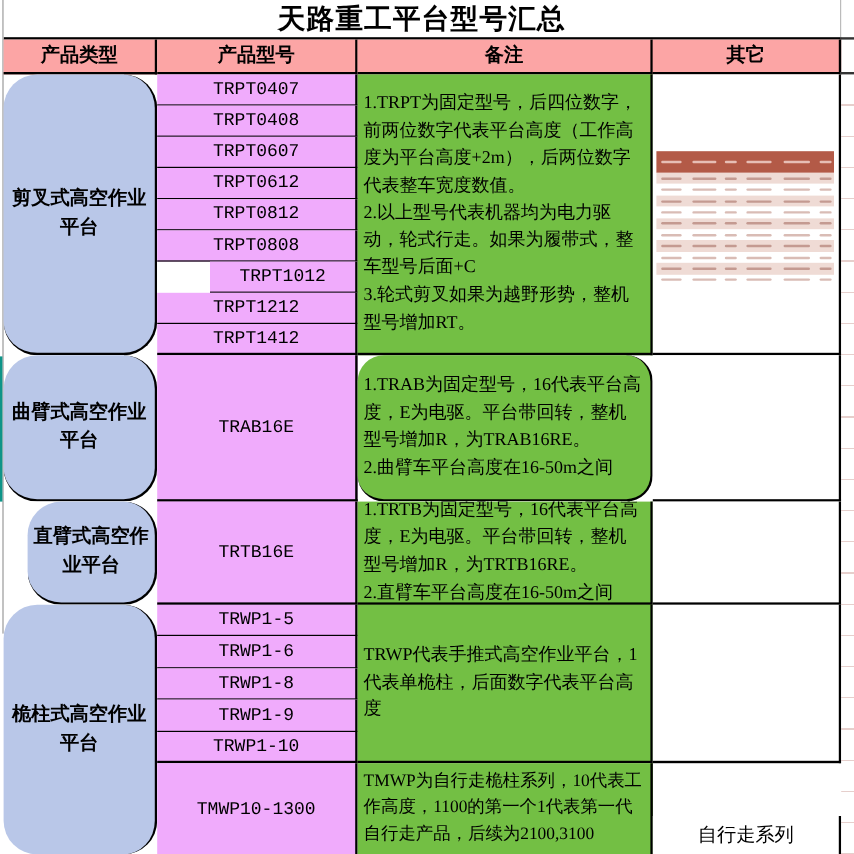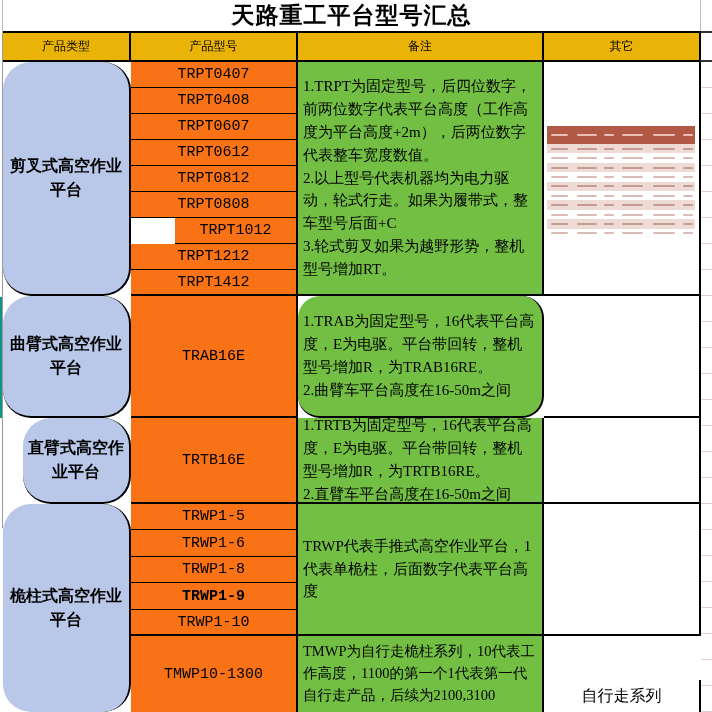--- a/index.html
+++ b/index.html
@@ -23,27 +23,27 @@
     overflow:hidden;position:relative;
   }
   .bb2{border-bottom-width:2px;}
   .no-bb{border-bottom:none;}
   .title-cell{
     grid-column:1/5;grid-row:1;
     border-right:1px solid #bbb;border-bottom:2px solid #000;
     font-weight:bold;font-size:23px;letter-spacing:1px;
     background:#fff;
   }
-  .hdr{font-weight:normal;font-size:12px;background:#eab308;border-bottom-width:2px;}
+  .hdr{font-weight:bold;font-size:16px;background:#fca5a5;border-bottom-width:2px;}
   .type{
     background:#b9c7e8;font-weight:bold;font-size:16px;
     text-align:center;line-height:1.5;padding:0 2px;border-radius:28px;
   }
   .model{
-    background:#f97316;
+    background:#f0abfc;
     font-family:"Liberation Mono","DejaVu Sans Mono",monospace;
     font-size:15px;
   }
   .note{
     background:#73bf44;font-size:15px;line-height:1.52;
     padding:2px 5px;text-align:left;justify-content:flex-start;
     white-space:pre-wrap;
   }
   .note-sm{font-size:14.5px;line-height:1.5;}
   .other{background:#ffffff;}
@@ -196,21 +196,21 @@
   <div class="cell type bb2" style="grid-row:13;grid-column:1;margin-left:20px;">直臂式高空作业平台</div>
   <div class="cell model bb2" style="grid-row:13;grid-column:2;">TRTB16E</div>
   <div class="cell note bb2" style="grid-row:13;grid-column:3;">1.TRTB为固定型号，16代表平台高度，E为电驱。平台带回转，整机型号增加R，为TRTB16RE。
 2.直臂车平台高度在16-50m之间</div>
   <div class="cell other bb2" style="grid-row:13;grid-column:4;"></div>
 
   <div class="cell type no-bb" style="grid-row:14/20;grid-column:1;">桅柱式高空作业平台</div>
   <div class="cell model" style="grid-row:14;grid-column:2;">TRWP1-5</div>
   <div class="cell model" style="grid-row:15;grid-column:2;">TRWP1-6</div>
   <div class="cell model" style="grid-row:16;grid-column:2;">TRWP1-8</div>
-  <div class="cell model" style="grid-row:17;grid-column:2;font-weight:bold;">TRWP1-9</div>
+  <div class="cell model" style="grid-row:17;grid-column:2;">TRWP1-9</div>
   <div class="cell model bb2" style="grid-row:18;grid-column:2;">TRWP1-10</div>
   <div class="cell note bb2" style="grid-row:14/19;grid-column:3;">TRWP代表手推式高空作业平台，1代表单桅柱，后面数字代表平台高度</div>
   <div class="cell other bb2" style="grid-row:14/19;grid-column:4;"></div>
   <div class="cell model no-bb" style="grid-row:19;grid-column:2;">TMWP10-1300</div>
   <div class="cell note note-sm no-bb" style="grid-row:19;grid-column:3;">TMWP为自行走桅柱系列，10代表工作高度，1100的第一个1代表第一代自行走产品，后续为2100,3100</div>
   <div class="cell other other-label no-bb" style="grid-row:19;grid-column:4;margin-top:44px;">自行走系列</div>
 </div>
 
 <div class="grid-line-top-left"></div>
 <div class="teal-accent"></div>

